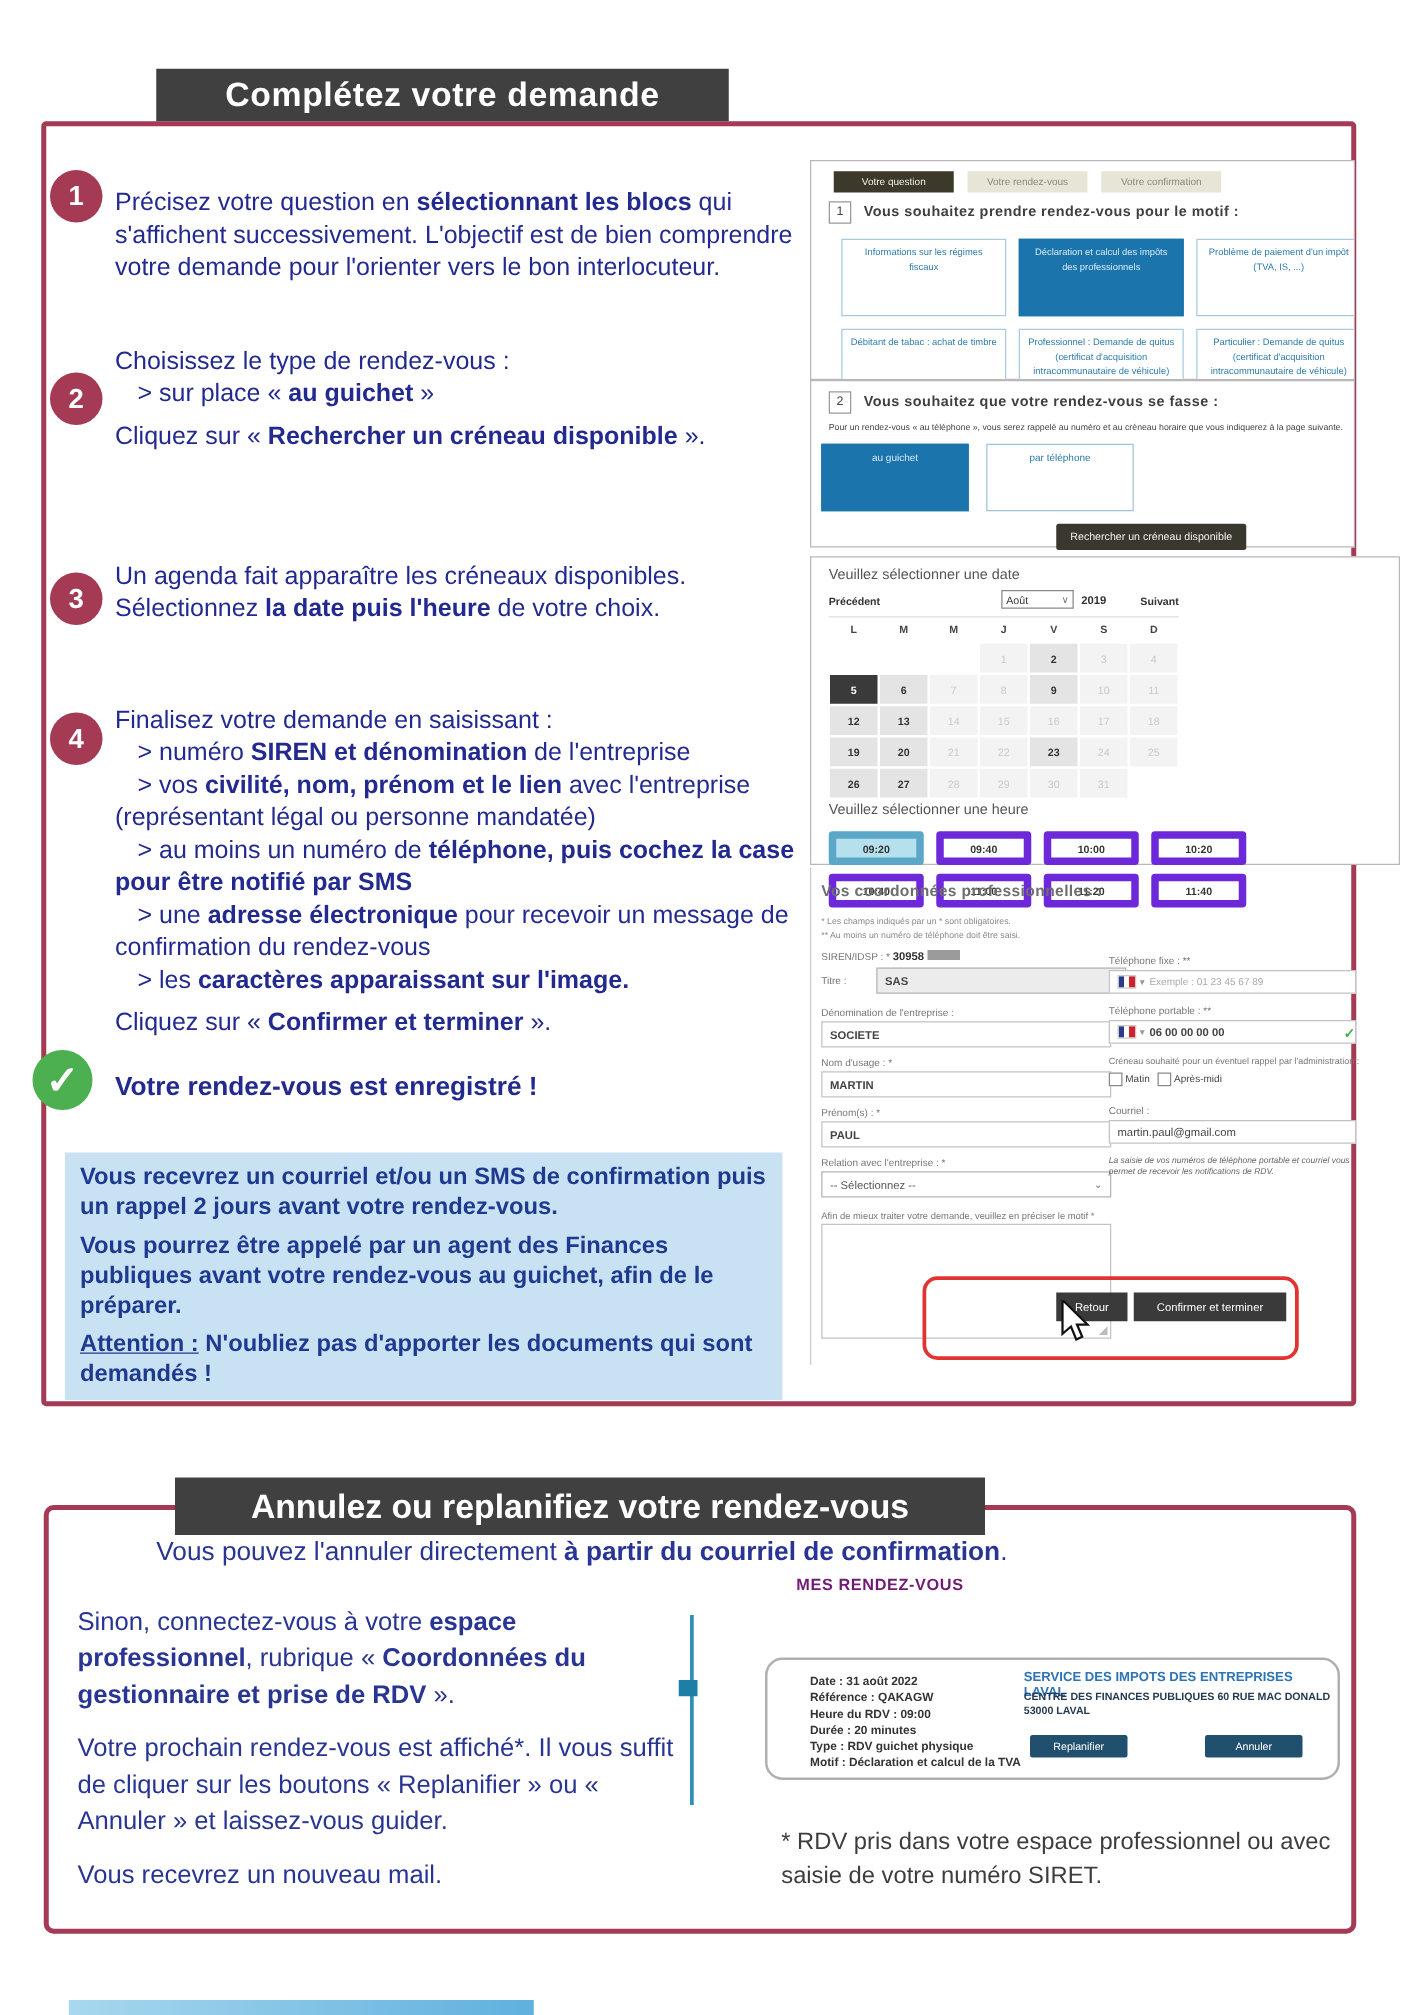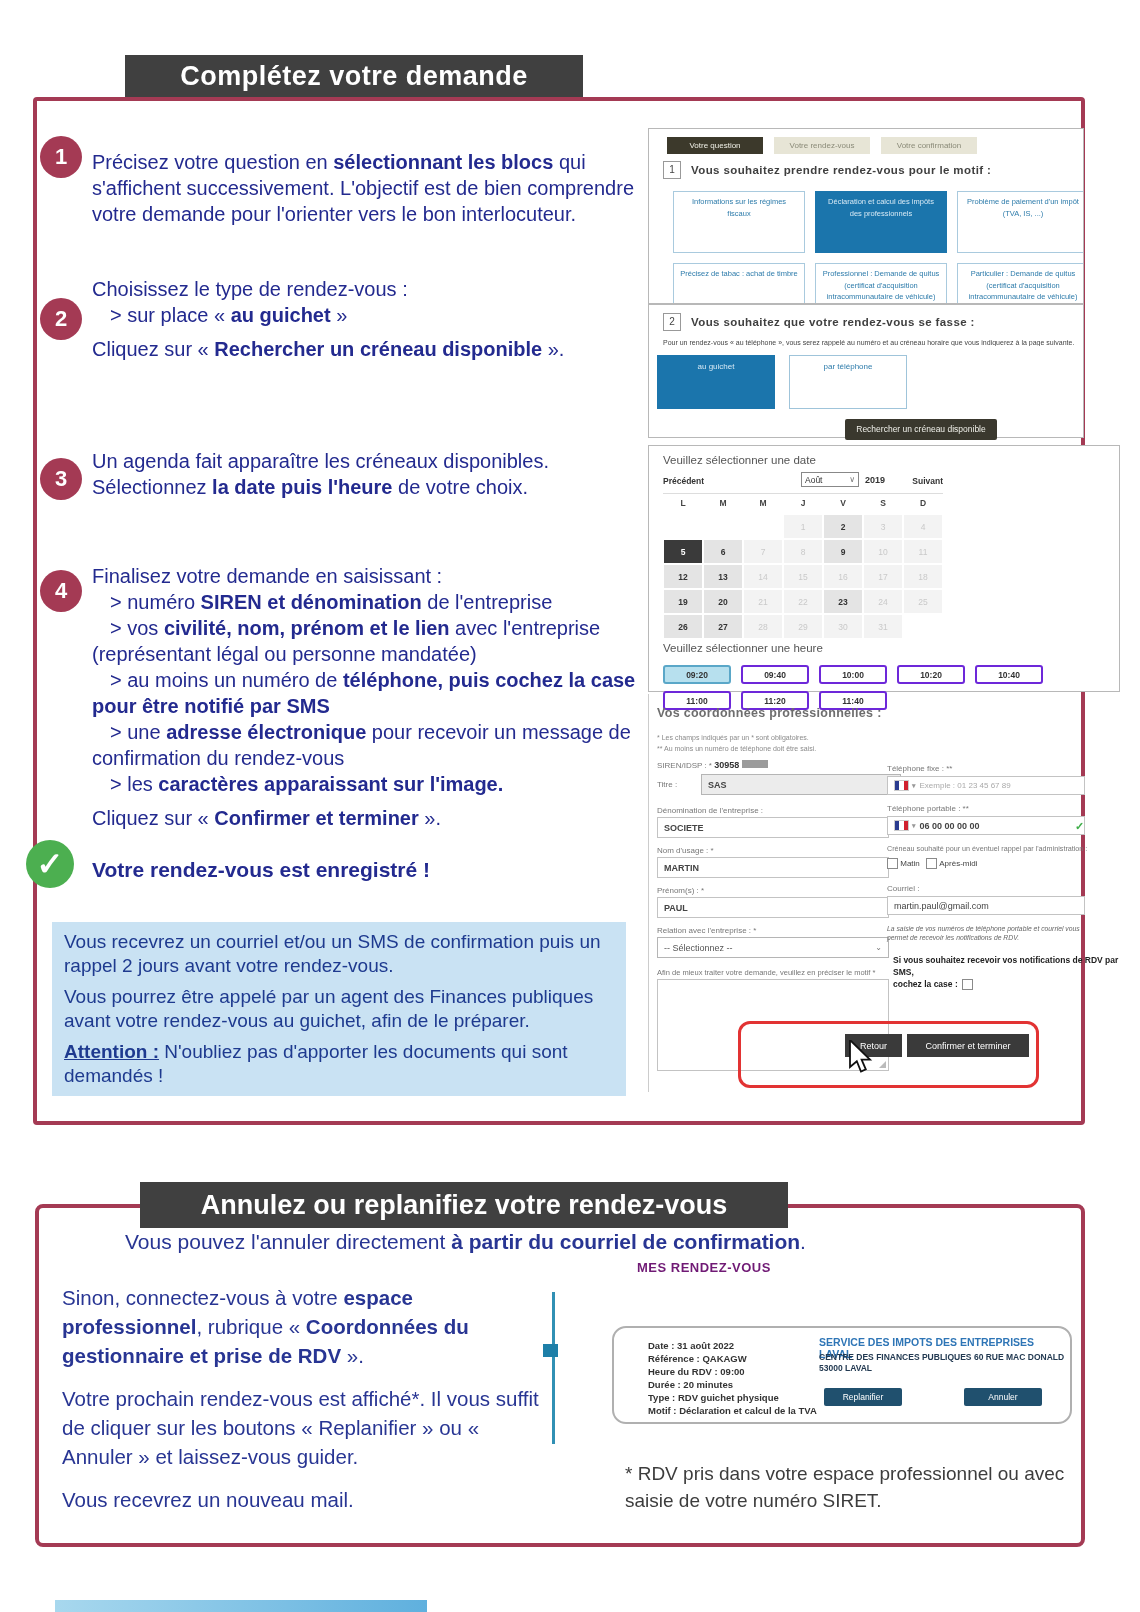--- a/index.html
+++ b/index.html
@@ -18,21 +18,21 @@
   .step-text{position:absolute;width:552px;color:#232a8f;font-size:20px;line-height:26px;}
   .step-text b{font-weight:bold;}
   .bullet{text-indent:18px;}
   .mt{margin-top:8px;}
   #success-icon{position:absolute;left:26px;top:840px;width:48px;height:48px;border-radius:50%;
     background:#4caf50;color:#fff;display:flex;align-items:center;justify-content:center;
     font-size:32px;font-weight:bold;z-index:6;}
   #done-line{position:absolute;left:92px;top:858px;width:552px;color:#232a8f;font-size:21px;font-weight:bold;}
   
   #infobox{position:absolute;left:52px;top:922px;width:574px;box-sizing:border-box;background:#c9e2f3;
-    padding:8px 12px;color:#1e3a8f;font-size:19px;font-weight:normal;line-height:24px;}
+    padding:8px 12px;color:#1e3a8f;font-size:19px;font-weight:bold;line-height:24px;}
   #infobox p{margin:0 0 7px 0;}
   #infobox p:last-child{margin-bottom:0;}
   .u{text-decoration:underline;}
   
   .shot{position:absolute;background:#fff;border:1px solid #b8b8b8;box-sizing:border-box;}
   #shot1{left:648px;top:128px;width:436px;height:176px;overflow:hidden;}
   #shot2{left:648px;top:304px;width:436px;height:134px;}
   #calbox{left:648px;top:445px;width:472px;height:247px;}
   #tabs-row{position:absolute;left:18px;top:8px;display:flex;gap:11px;}
   .tab{width:96px;height:17px;line-height:17px;font-size:8px;color:#8b8b79;background:#e7e5d6;text-align:center;}
@@ -62,21 +62,21 @@
   #cal-year{position:absolute;left:216px;top:29px;font-size:9px;font-weight:bold;color:#333;}
   #cal-sep{position:absolute;left:14px;top:47px;width:280px;height:1px;background:#ddd;}
   #cal-head{position:absolute;left:14px;top:52px;display:grid;grid-template-columns:repeat(7,40px);}
   .cal-h{font-size:8.5px;font-weight:bold;color:#444;text-align:center;}
   #cal-grid{position:absolute;left:14px;top:68px;display:grid;grid-template-columns:repeat(7,40px);grid-auto-rows:25px;}
   .cal-cell{margin:1px;font-size:8.5px;display:flex;align-items:center;justify-content:center;}
   .cal-cell.on{background:#e4e4e4;color:#333;font-weight:bold;}
   .cal-cell.off{background:#f3f3f3;color:#c9c9c9;}
   .cal-cell.sel{background:#3a3a3a;color:#fff;font-weight:bold;}
   #times{position:absolute;left:14px;top:219px;width:382px;display:flex;flex-wrap:wrap;gap:7px 10px;}
-  .time{width:64px;height:15px;border:2px solid #6d28d9;border-radius:3px;font-size:8.5px;font-weight:bold;
+  .time{width:64px;height:15px;border:6px solid #6d28d9;border-radius:3px;font-size:8.5px;font-weight:bold;
     color:#333;display:flex;align-items:center;justify-content:center;background:#fff;}
   .time.selected{background:#b7e0ee;border-color:#5aa7c8;}
   
   #form-area{position:absolute;left:648px;top:694px;width:437px;height:398px;border-left:1px solid #ccc;}
   .flabel{position:absolute;font-size:8px;color:#777;}
   .fnote{position:absolute;font-size:7px;color:#8a8a8a;}
   .finput{position:absolute;border:1px solid #c3c3c3;background:#fff;box-sizing:border-box;height:21px;
     display:flex;align-items:center;padding:0 6px;font-size:9px;color:#444;font-weight:bold;}
   .fselect{position:absolute;border:1px solid #b5b5b5;box-sizing:border-box;height:21px;display:flex;
     align-items:center;justify-content:space-between;padding:0 6px;font-size:9px;color:#444;}
@@ -167,21 +167,21 @@
         <div class="tab">Votre confirmation</div>
       </div>
     <div class="q-row" style="top:32px;">
       <div class="numbox">1</div>
       <div class="q-label">Vous souhaitez prendre rendez-vous pour le motif :</div>
     </div>
     <div id="motif-grid">
         <div class="motif">Informations sur les régimes fiscaux</div>
         <div class="motif selected">Déclaration et calcul des impôts des professionnels</div>
         <div class="motif">Problème de paiement d'un impôt (TVA, IS, ...)</div>
-        <div class="motif">Précisez de tabac : achat de timbre</div>
+        <div class="motif">Débitant de tabac : achat de timbre</div>
         <div class="motif">Professionnel : Demande de quitus (certificat d'acquisition intracommunautaire de véhicule)</div>
         <div class="motif">Particulier : Demande de quitus (certificat d'acquisition intracommunautaire de véhicule)</div>
       </div>
   </div>
 
   <div class="shot" id="shot2">
     <div class="q-row" style="top:8px;">
       <div class="numbox">2</div>
       <div class="q-label">Vous souhaitez que votre rendez-vous se fasse :</div>
     </div>
@@ -321,24 +321,20 @@
       <span class="cb"></span> <span>Après-midi</span>
     </div>
 
     <div class="flabel" style="left:238px;top:190px;">Courriel :</div>
     <div class="finput" style="left:238px;top:202px;width:198px;height:19px;font-weight:normal;">
         <span>martin.paul@gmail.com</span>
       </div>
 
     <div style="position:absolute;left:238px;top:230px;width:212px;font-size:6.8px;font-style:italic;color:#666;line-height:9px;">La saisie de vos numéros de téléphone portable et courriel vous permet de recevoir les notifications de RDV.</div>
 
-    <div style="position:absolute;left:244px;top:260px;width:238px;font-size:8.5px;font-weight:bold;color:#222;line-height:12px;">
-      <span>Si vous souhaitez recevoir vos notifications de RDV par SMS,</span><br>
-      <span>cochez la case :</span>&nbsp;&nbsp;<span class="cb"></span>
-    </div>
   </div>
 
   <div id="confirm-highlight"></div>
   <div class="dark-btn" id="back-btn">Retour</div>
   <div class="dark-btn" id="confirm-btn">Confirmer et terminer</div>
   <div id="cursor">
     <svg width="26" height="34" viewBox="0 0 13 17">
         <path d="M1,0 L1,13.5 L4.4,10.6 L6.5,15.8 L8.9,14.7 L6.8,9.8 L11,9.8 Z" fill="#fff" stroke="#111" stroke-width="0.9"></path>
       </svg>
   </div>

